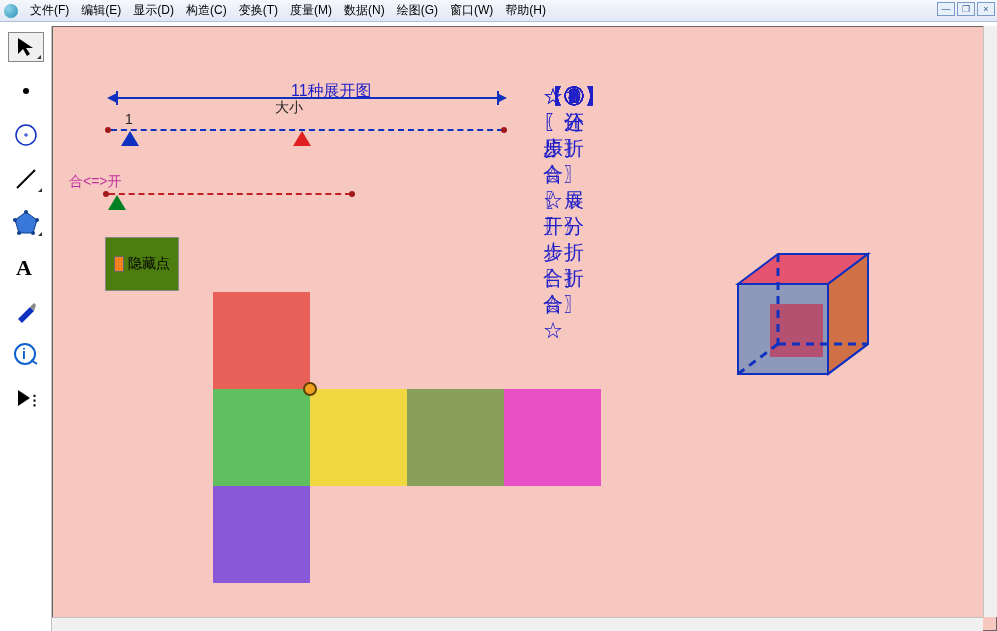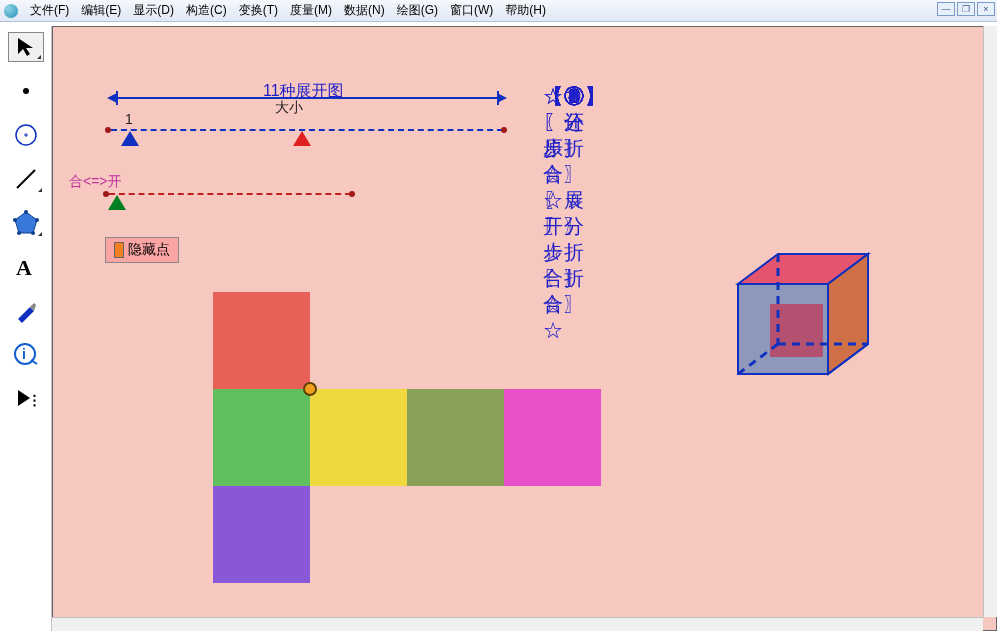--- a/index.html
+++ b/index.html
@@ -22,27 +22,27 @@
 .arrow-line { border-top: 2px solid #1030c0; }
 .arrow-head-l { width: 0; height: 0; border-right: 10px solid #1030c0; border-top: 5px solid transparent; border-bottom: 5px solid transparent; }
 .arrow-head-r { width: 0; height: 0; border-left: 10px solid #1030c0; border-top: 5px solid transparent; border-bottom: 5px solid transparent; }
 .tick { width: 2px; height: 14px; background: #1030c0; }
 .dash-blue { border-top: 2px dashed #1030c0; }
 .dash-red { border-top: 2px dashed #c02020; }
 .pt-red { width: 6px; height: 6px; background: #a01818; border-radius: 50%; }
 .tri-blue { width: 0; height: 0; border-left: 9px solid transparent; border-right: 9px solid transparent; border-bottom: 15px solid #1030c0; }
 .tri-red { width: 0; height: 0; border-left: 9px solid transparent; border-right: 9px solid transparent; border-bottom: 15px solid #e02020; }
 .tri-grn { width: 0; height: 0; border-left: 9px solid transparent; border-right: 9px solid transparent; border-bottom: 15px solid #008020; }
-.btn-hide { background: #fca5a5; border: 1px solid #888; padding: 3px 8px; font-size: 14px; cursor: pointer; }
+.btn-hide { background: #4d7c0f; border: 1px solid #888; padding: 17px 8px; font-size: 14px; cursor: pointer; }
 .btn-hide::before { content: ""; display: inline-block; width: 8px; height: 14px; background: #f08020; margin-right: 4px; vertical-align: middle; border: 1px solid #666; }
 .sq { width: 97px; height: 97px; }
 .dot { width: 14px; height: 14px; border-radius: 50%; background: #f0a020; border: 2px solid #604000; }
 .links { font-size: 20px; color: #2020c8; line-height: 26px; letter-spacing: 1px; font-family: "SimSun", serif; }
 .links span { cursor: pointer; }
-.label-txt { font-size: 16px; color: #2020c8; }
+.label-txt { font-size: 16px; color: #2020c8; margin-left: 28px; }
 .label-sm { font-size: 14px; color: #222; }
 .label-pink { font-size: 14px; color: #c030a0; }
 </style>
 </head>
 <body>
 
 <div class="window-controls">
   <div>—</div>
   <div>❐</div>
   <div>×</div>

